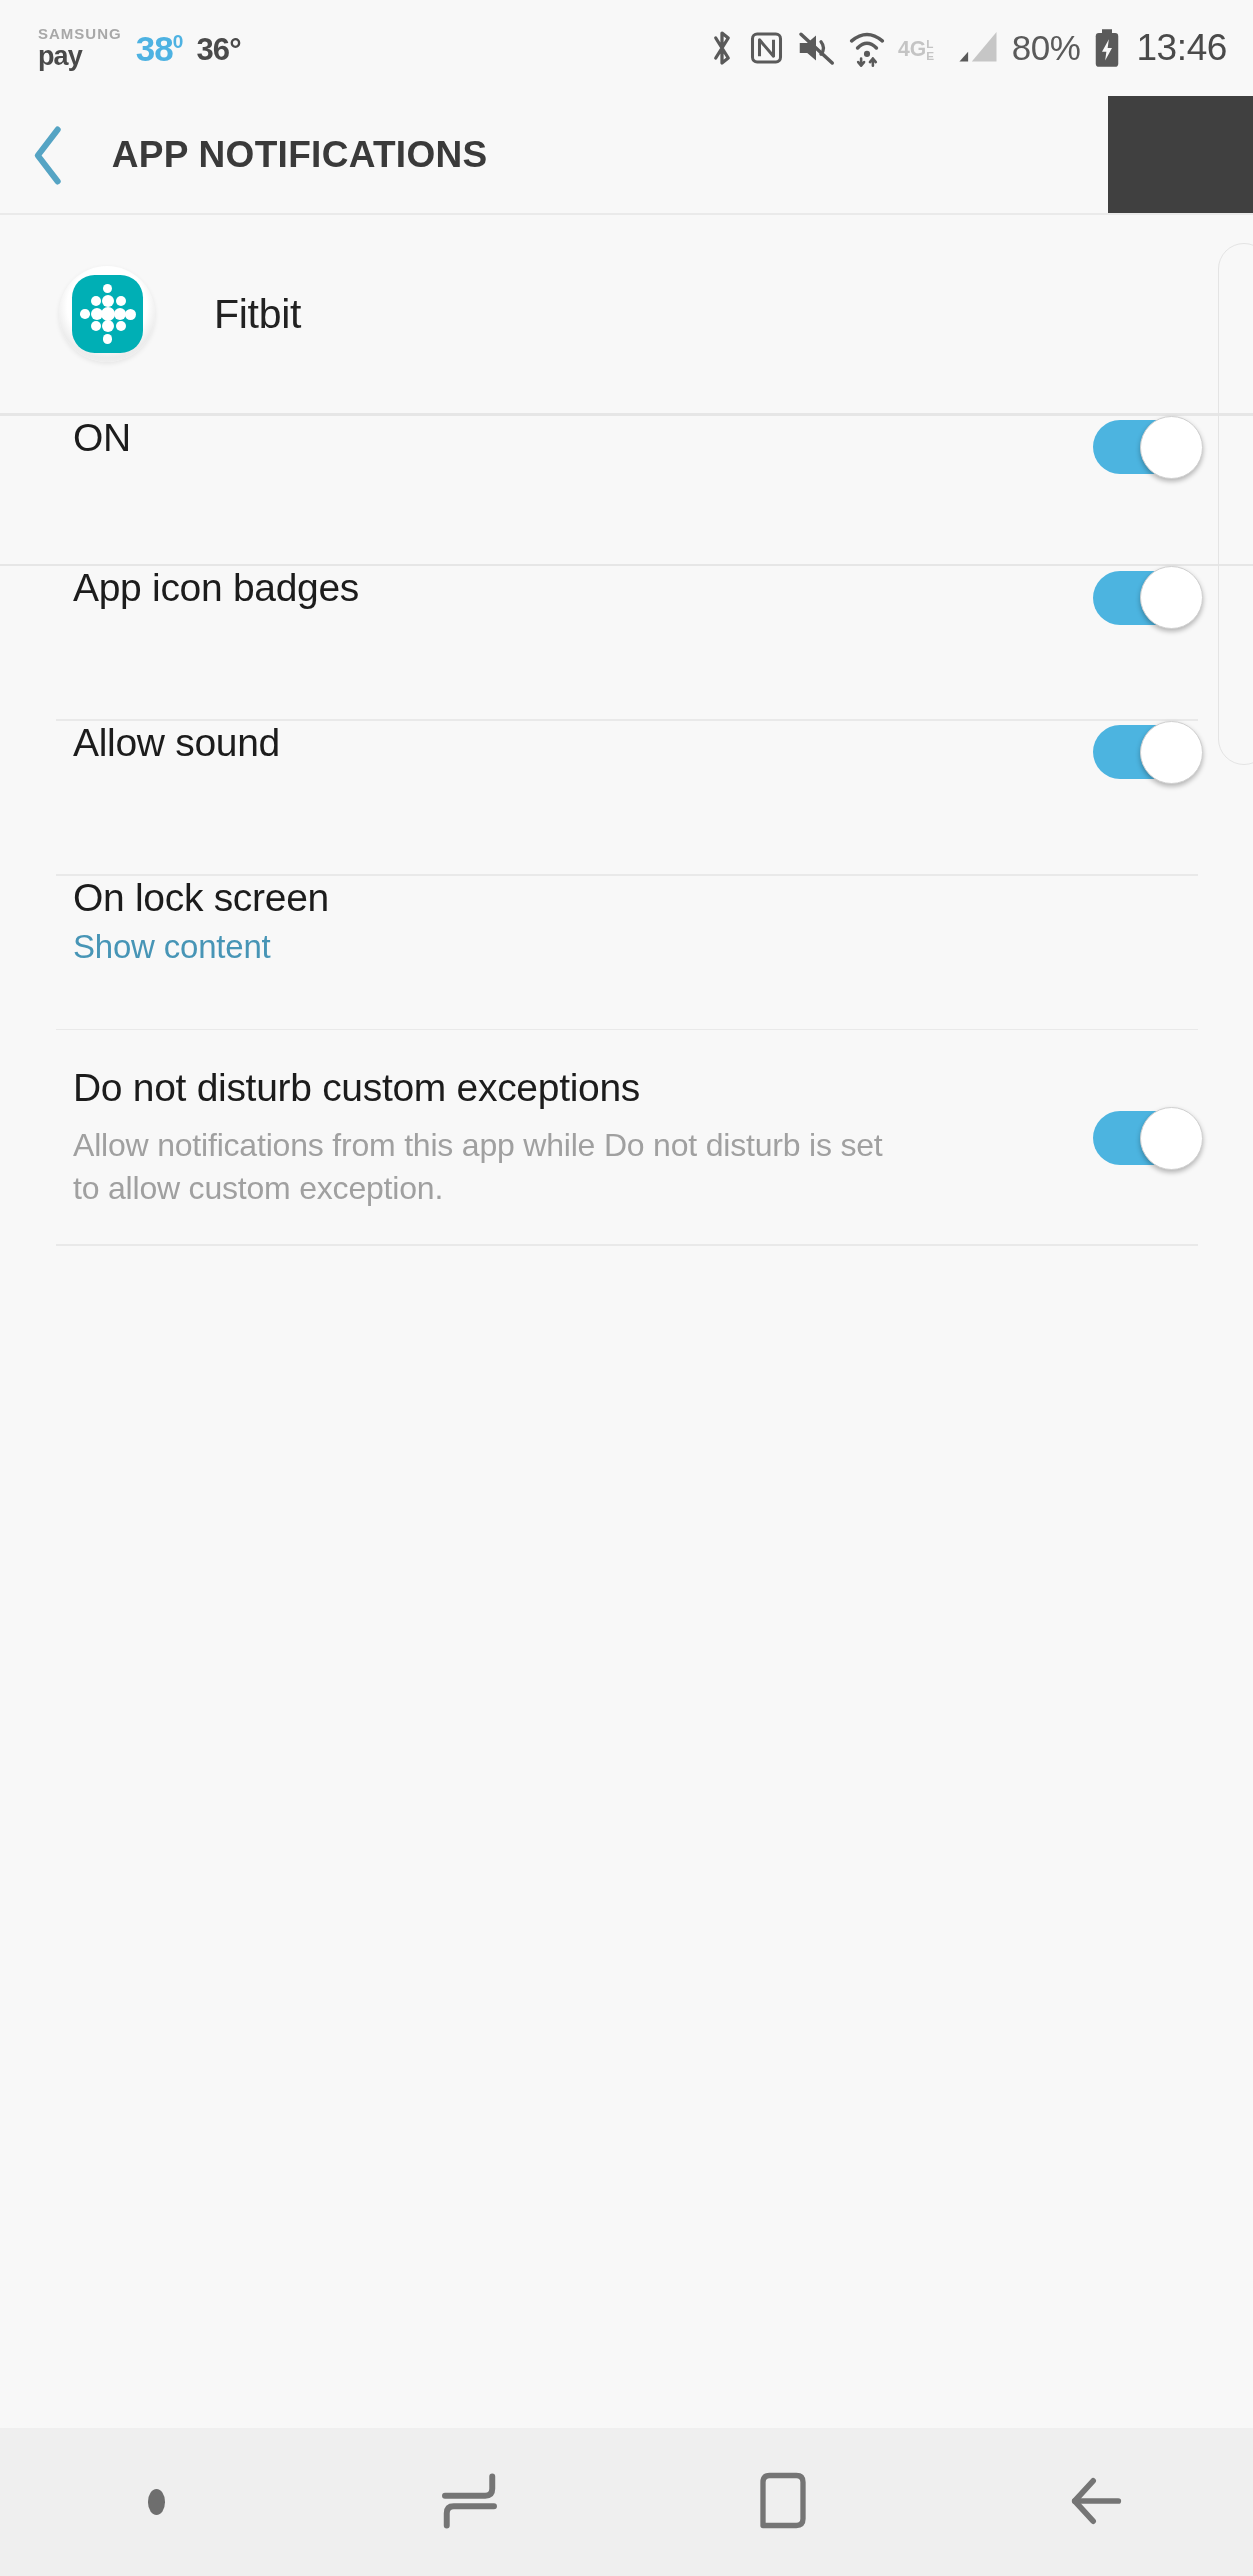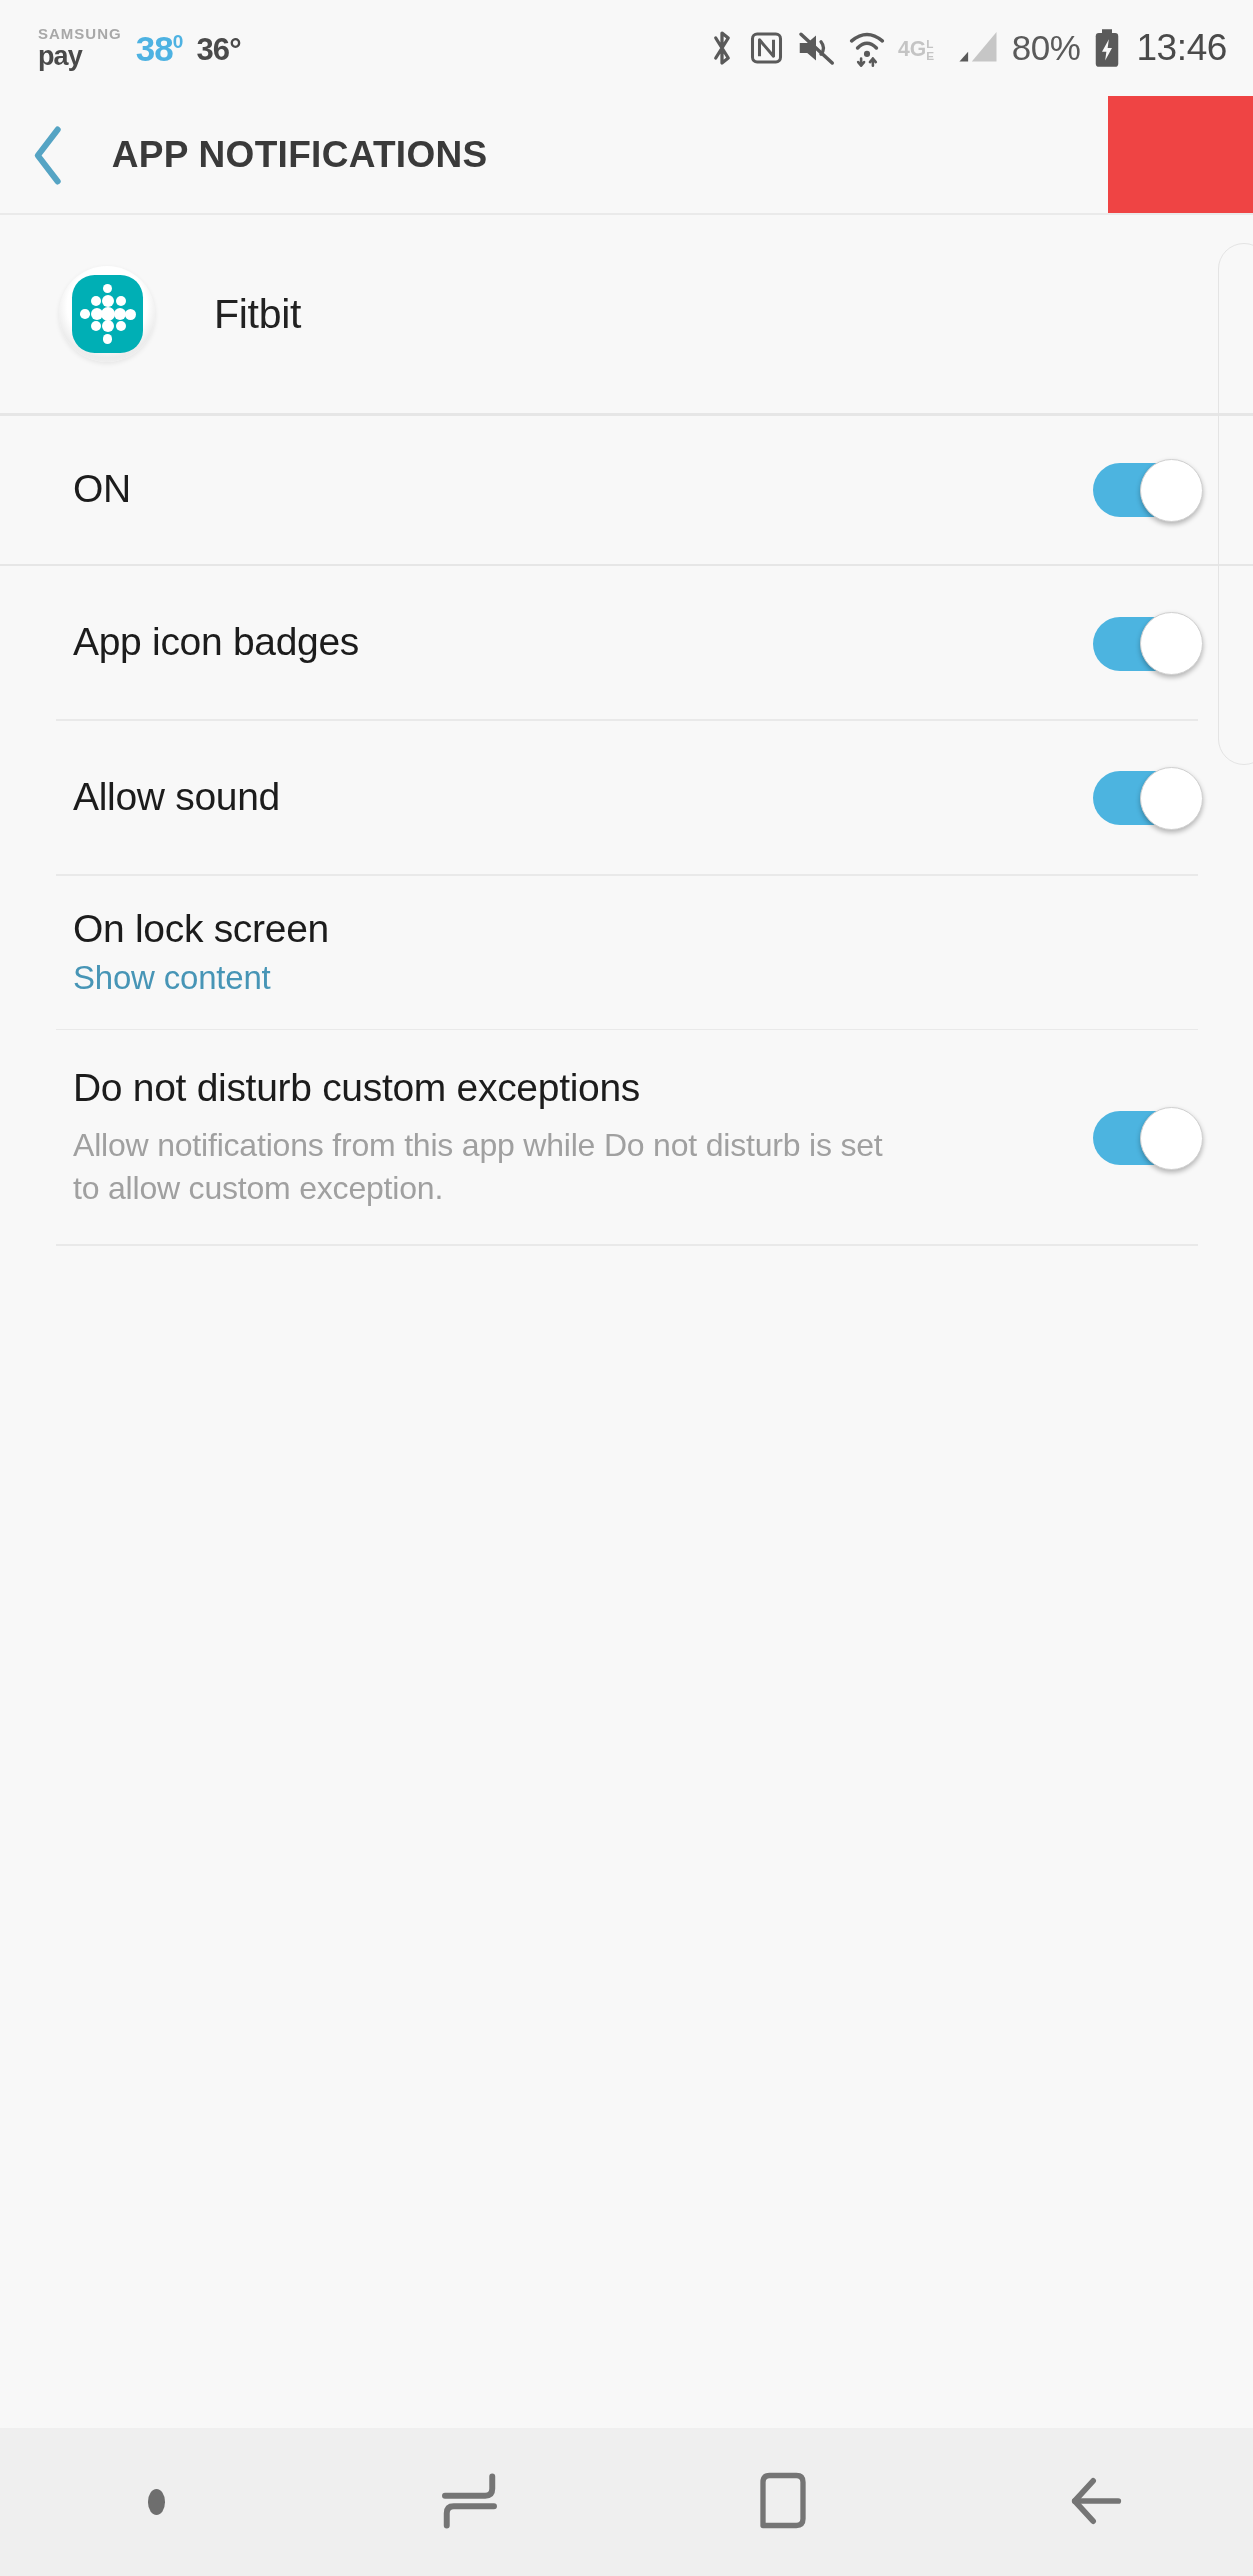--- a/index.html
+++ b/index.html
@@ -2,21 +2,21 @@
 <html style="font-size:14px"><head>
 <meta charset="utf-8">
 <style>
   * { margin:0; padding:0; box-sizing:border-box; }
   html, body {
     width:1253px; height:2576px;
     background:#f8f8f8;
     font-family:"Liberation Sans", sans-serif;
     overflow:hidden;
   }
-  #screen { position:relative; width:1253px; height:2576px; background:#ef4444; }
+  #screen { position:relative; width:1253px; height:2576px; background:#404040; }
 
   
   .statusbar {
     position:absolute; top:0; left:0; width:1253px; height:96px;
     background:#f8f8f8;
     display:flex; align-items:center;
     padding:0 26px 0 38px;
   }
   .sb-left { display:flex; align-items:flex-end; gap:14px; }
   .spay { display:flex; flex-direction:column; line-height:1; }
@@ -96,21 +96,21 @@
     font-size:41px; color:#222; margin-left:59px; letter-spacing:-0.3px;
   }
 
   .divider-full { width:1253px; height:2.6px; background:#e6e6e6; }
   .divider-inset {
     width:1142px; height:1.7px; background:#e9e9e9; margin-left:56px;
   }
 
   
   .row {
-    display:flex; align-items:center; padding:0 50px 0 73px;
+    display:flex; align-items:flex-start; padding:0 50px 0 73px;
     min-height:153px; position:relative;
   }
   .row-on { min-height:148px; }
   .row-texts { flex:1; padding-right:26px; }
   .row-title {
     font-size:39px; color:#1c1c1c; letter-spacing:-0.3px; line-height:1.15;
   }
   .row-sub-link {
     font-size:33px; color:#4795b6; margin-top:8px; letter-spacing:-0.2px;
   }

